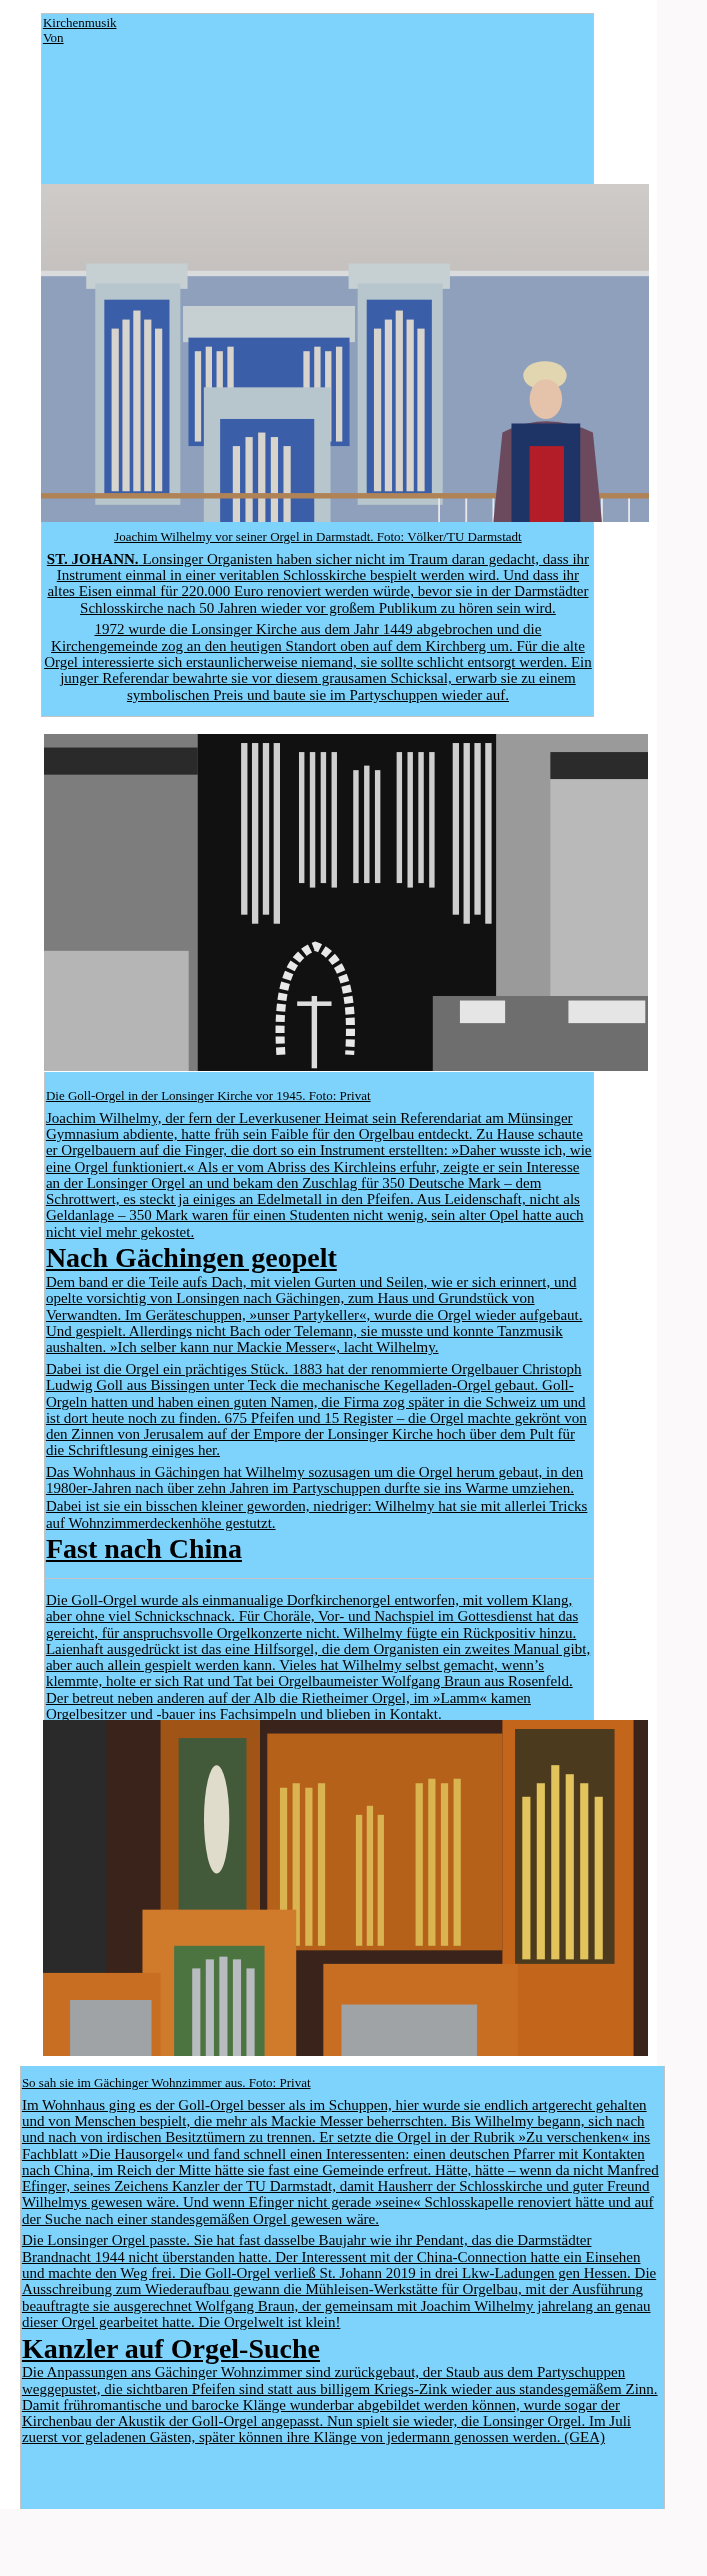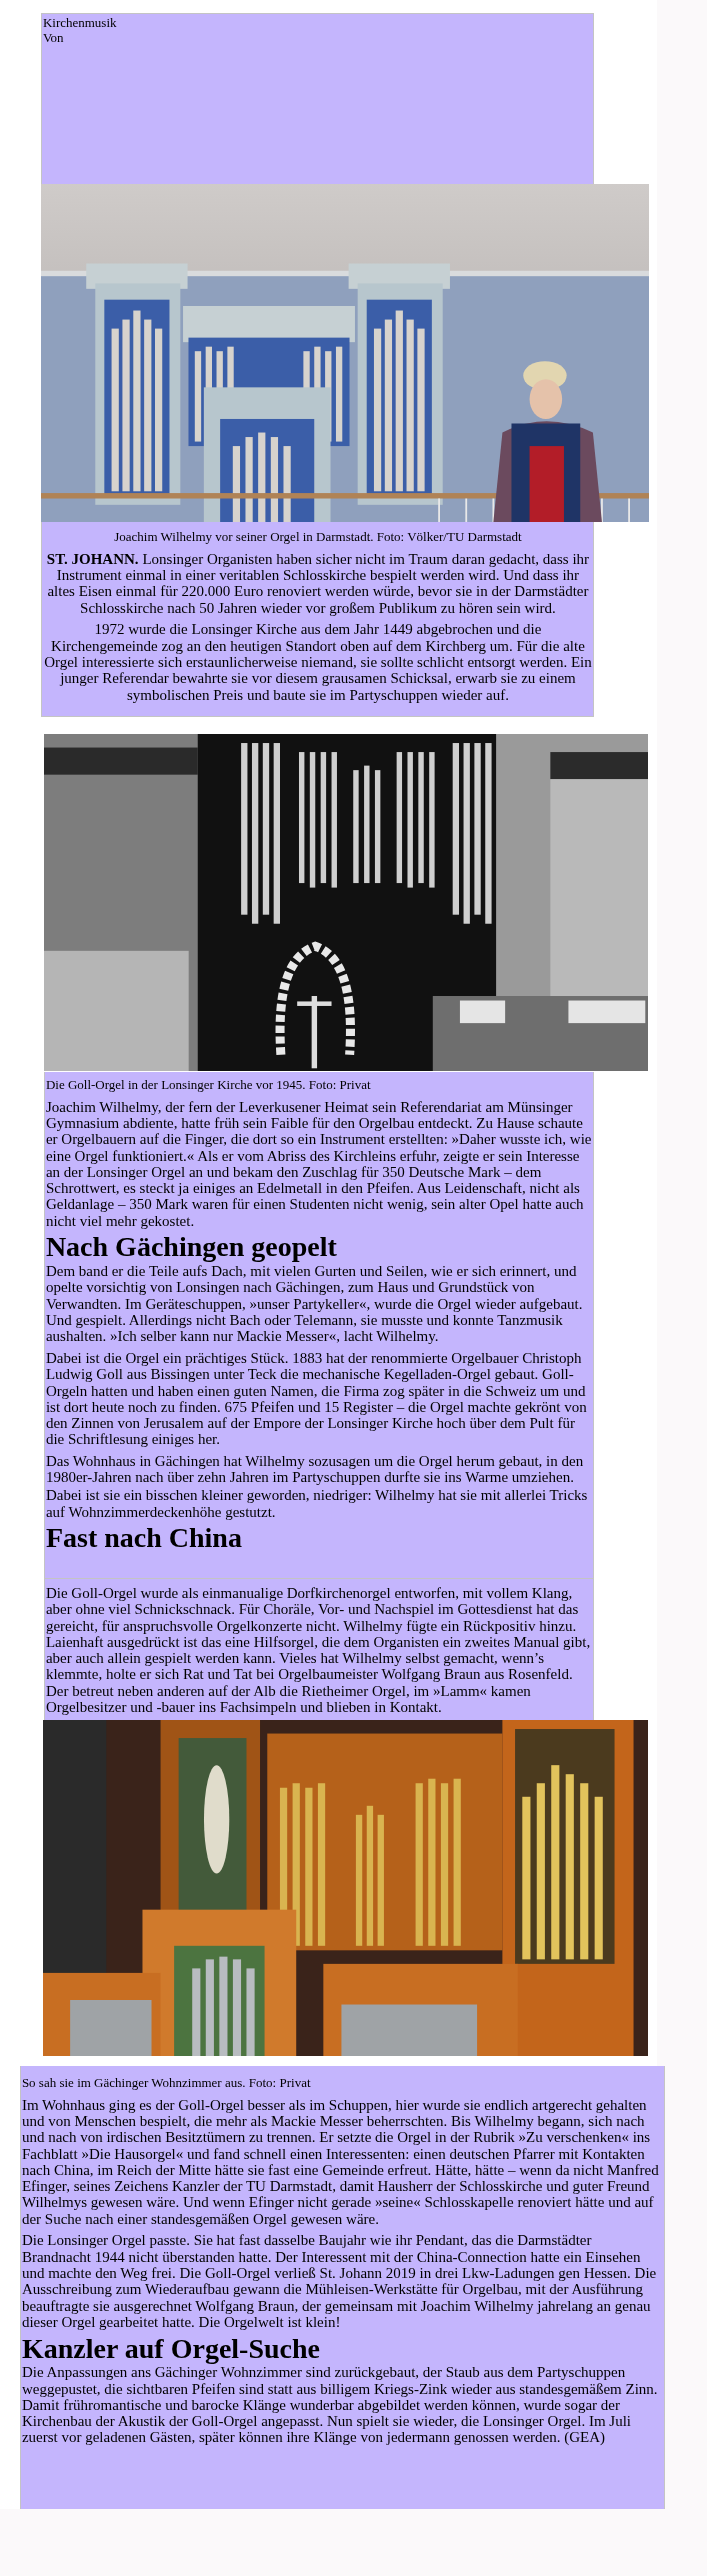--- a/index.html
+++ b/index.html
@@ -17,21 +17,22 @@
       left: 0; top: 0;
       width: 657px;
       height: 2509px;
       background: #fff;
     }
     .box {
       position: absolute;
       border-left: 0.9px solid #c4c4c4;
       border-right: 0.9px solid #c4c4c4;
       box-sizing: border-box;
-      background: #c4b5fd;
+      background: #7dd3fc;
+      text-decoration: underline;
     }
     .box.top-border { border-top: 0.9px solid #c4c4c4; }
     .box.bottom-border { border-bottom: 0.9px solid #c4c4c4; }
     .inner { padding: 0 0 0 0.9px; }
     .kicker { font-size: 13px; line-height: 15.4px; margin-top: 0.9px; }
     h1 {
       font-size: 30px; line-height: 34px; margin: 7.2px 0 3.6px 0;
       font-weight: bold; letter-spacing: -0.2px;
     }
     .byline { font-size: 13px; line-height: 16.3px; }
@@ -170,34 +171,34 @@
       </g>
       <path d="M262 355 Q255 250 300 235 Q345 250 338 355" fill="none" stroke="#e8e8e8" stroke-width="10" stroke-dasharray="8 4"></path>
       <rect x="296" y="290" width="6" height="80" fill="#ddd"></rect>
       <rect x="280" y="296" width="38" height="5" fill="#ddd"></rect>
       <rect x="430" y="290" width="238" height="83" fill="#6e6e6e"></rect>
       <rect x="460" y="295" width="50" height="25" fill="#e5e5e5"></rect>
       <rect x="580" y="295" width="85" height="25" fill="#e5e5e5"></rect>
     </svg>
   </div>
 
-  <div class="box" style="left:44px; top:1072px; width:550px; height:629px; padding-top:5px;">
+  <div class="box" style="left:44px; top:1072px; width:550px; height:629px; padding-top:16px;">
     <div class="inner">
       <div class="caption">Die Goll-Orgel in der Lonsinger Kirche vor 1945. Foto: Privat</div>
       <p>Joachim Wilhelmy, der fern der Leverkusener Heimat sein Referendariat am Münsinger Gymnasium abdiente, hatte früh sein Faible für den Orgelbau entdeckt. Zu Hause schaute er Orgelbauern auf die Finger, die dort so ein Instrument erstellten: »Daher wusste ich, wie eine Orgel funktioniert.« Als er vom Abriss des Kirchleins erfuhr, zeigte er sein Interesse an der Lonsinger Orgel an und bekam den Zuschlag für 350 Deutsche Mark – dem Schrottwert, es steckt ja einiges an Edelmetall in den Pfeifen. Aus Leidenschaft, nicht als Geldanlage – 350 Mark waren für einen Studenten nicht wenig, sein alter Opel hatte auch nicht viel mehr gekostet.</p>
       <h2>Nach Gächingen geopelt</h2>
       <p>Dem band er die Teile aufs Dach, mit vielen Gurten und Seilen, wie er sich erinnert, und opelte vorsichtig von Lonsingen nach Gächingen, zum Haus und Grundstück von Verwandten. Im Geräteschuppen, »unser Partykeller«, wurde die Orgel wieder aufgebaut. Und gespielt. Allerdings nicht Bach oder Telemann, sie musste und konnte Tanzmusik aushalten. »Ich selber kann nur Mackie Messer«, lacht Wilhelmy.</p>
       <p>Dabei ist die Orgel ein prächtiges Stück. 1883 hat der renommierte Orgelbauer Christoph Ludwig Goll aus Bissingen unter Teck die mechanische Kegelladen-Orgel gebaut. Goll-Orgeln hatten und haben einen guten Namen, die Firma zog später in die Schweiz um und ist dort heute noch zu finden. 675 Pfeifen und 15 Register – die Orgel machte gekrönt von den Zinnen von Jerusalem auf der Empore der Lonsinger Kirche hoch über dem Pult für die Schriftlesung einiges her.</p>
       <p style="margin-bottom:1.8px">Das Wohnhaus in Gächingen hat Wilhelmy sozusagen um die Orgel herum gebaut, in den 1980er-Jahren nach über zehn Jahren im Partyschuppen durfte sie ins Warme umziehen.</p>
       <p>Dabei ist sie ein bisschen kleiner geworden, niedriger: Wilhelmy hat sie mit allerlei Tricks auf Wohnzimmerdeckenhöhe gestutzt.</p>
       <h2>Fast nach China</h2>
     </div>
   </div>
 
-  <div class="box top-border" style="left:44px; top:1578px; width:550px; height:143px; padding-top:6px;">
+  <div class="box top-border" style="left:44px; top:1578px; width:550px; height:143px; padding-top:13px;">
     <div class="inner">
       <p>Die Goll-Orgel wurde als einmanualige Dorfkirchenorgel entworfen, mit vollem Klang, aber ohne viel Schnickschnack. Für Choräle, Vor- und Nachspiel im Gottesdienst hat das gereicht, für anspruchsvolle Orgelkonzerte nicht. Wilhelmy fügte ein Rückpositiv hinzu. Laienhaft ausgedrückt ist das eine Hilfsorgel, die dem Organisten ein zweites Manual gibt, aber auch allein gespielt werden kann. Vieles hat Wilhelmy selbst gemacht, wenn’s klemmte, holte er sich Rat und Tat bei Orgelbaumeister Wolfgang Braun aus Rosenfeld. Der betreut neben anderen auf der Alb die Rietheimer Orgel, im »Lamm« kamen Orgelbesitzer und -bauer ins Fachsimpeln und blieben in Kontakt.</p>
     </div>
   </div>
 
   <div class="photo" style="left:43px; top:1720px; width:605px; height:336px;" title="Organ with orange wooden casework and golden pipes in a living room">
     <svg viewBox="0 0 669 372" preserveAspectRatio="none">
       <rect x="0" y="0" width="669" height="372" fill="#3a231a"></rect>
       <rect x="0" y="0" width="70" height="372" fill="#2a2a2a"></rect>
       <rect x="130" y="0" width="110" height="230" fill="#a05416"></rect>

